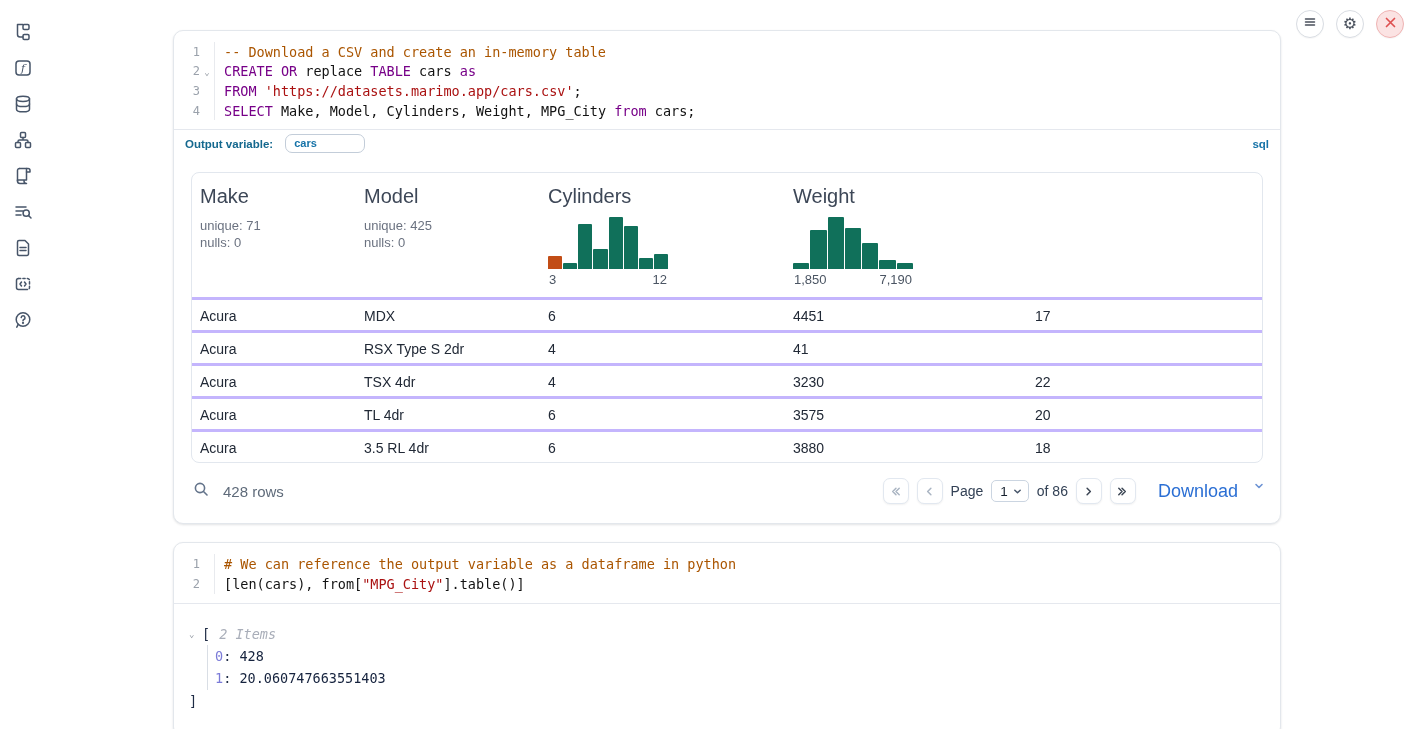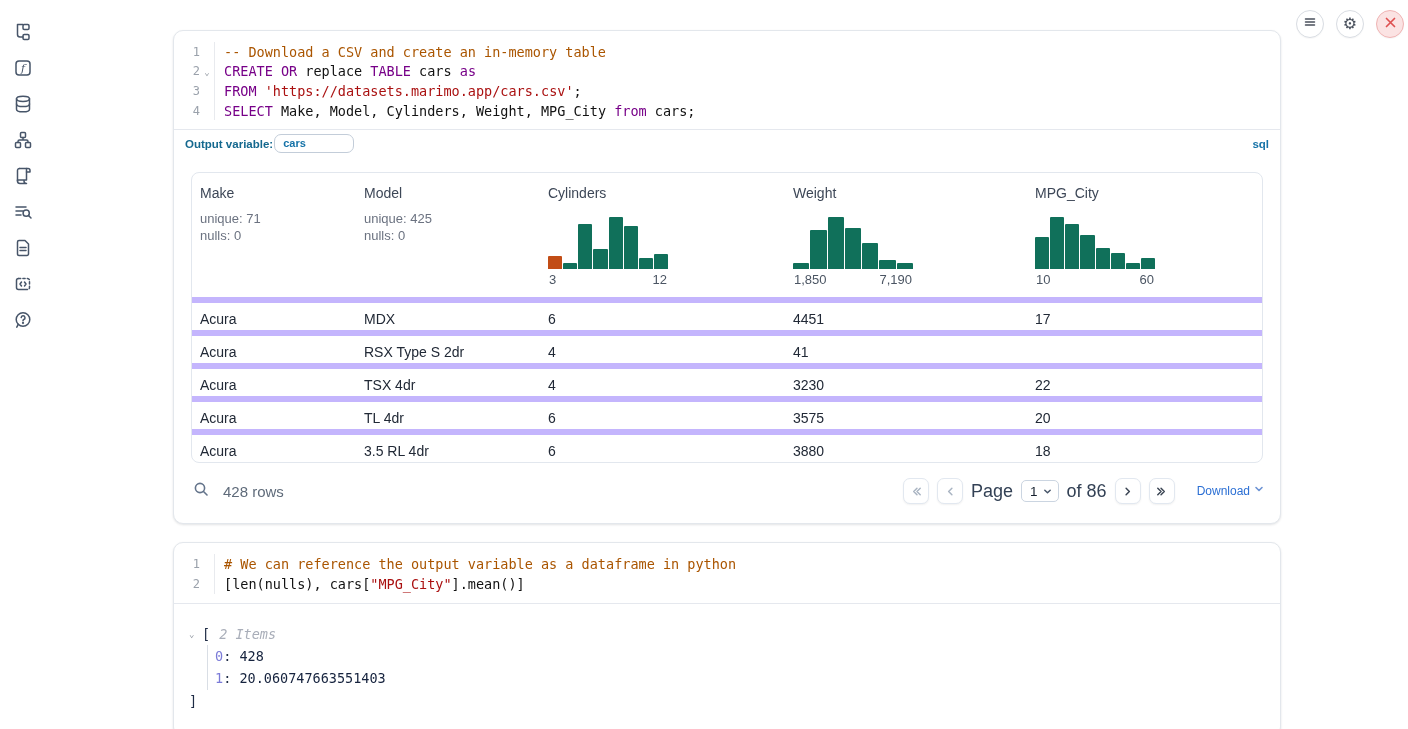--- a/index.html
+++ b/index.html
@@ -29,52 +29,52 @@
   .code-line { display:flex; align-items:center; height:19.6px; font-family:"DejaVu Sans Mono",monospace; font-size:13.5px; white-space:pre; }
   .gutter { width:26px; text-align:right; color:#9aa1ab; font-size:12px; flex:0 0 26px; }
   .fold { width:14px; flex:0 0 14px; text-align:center; color:#8b929c; font-size:9px; line-height:1; padding-top:2px; }
   .code-text { border-left:1px solid #e8eaee; padding-left:9px; flex:1; height:100%; display:flex; align-items:center; }
   .tok-k { color:#770088; }
   .tok-c { color:#aa5500; }
   .tok-s { color:#aa1111; }
   .tok-p { color:#121212; }
 
   
-  .outvar-row { display:flex; align-items:center; border-top:1px solid #e5e8ee; height:28px; padding:0 11px; gap:1px; }
+  .outvar-row { display:flex; align-items:center; border-top:1px solid #e5e8ee; height:28px; padding:0 11px; gap:12px; }
   .outvar-label { font-size:11.5px; font-weight:bold; color:#14688e; }
   .outvar-input { width:80px; height:19px; border:1px solid #c3cdd9; border-radius:7px; background:#fff; font-size:11px; font-weight:bold; color:#1673a8; padding:0 8px; line-height:17px; }
   .lang-badge { margin-left:auto; font-size:11.5px; font-weight:bold; color:#1673a8; }
 
   
   .table-card { margin:15px 17px 0 17px; border:1px solid #e2e7ee; border-radius:8px; overflow:hidden; }
   .tgrid { display:grid; grid-template-columns:164px 184px 245px 242px 1fr; }
   .th { padding:12px 10px 10px 8px; height:124px; display:flex; flex-direction:column; cursor:pointer; }
-  .th-title { font-size:14px; color:#3d4757; }
+  .th-title { font-size:20px; color:#3d4757; }
   .th-stats { margin-top:9px; font-size:13px; color:#6b7280; line-height:17px; }
   .hist { margin-top:auto; width:120px; }
   .hist-bars { height:52px; display:flex; align-items:flex-end; gap:1px; }
   .bar { flex:1; border-radius:1px 1px 0 0; }
   .hist-labels { display:flex; justify-content:space-between; font-size:13px; color:#4b5563; margin-top:3px; padding:0 1px; }
-  .tr { display:grid; grid-template-columns:164px 184px 245px 242px 1fr; border-top:6px solid #c4b5fd; height:33px; }
+  .tr { display:grid; grid-template-columns:164px 184px 245px 242px 1fr; border-top:3px solid #c4b5fd; height:33px; }
   .td { padding:0 10px 0 8px; font-size:14px; color:#212936; line-height:32px; overflow:hidden; white-space:nowrap; }
 
   
   .table-footer { display:flex; align-items:center; padding:15px 16px 19px 19px; }
   .search-icon svg { stroke:#64748b; fill:none; stroke-width:1.6; stroke-linecap:round; cursor:pointer; }
   .rowcount { margin-left:13px; font-size:15px; color:#5f6b7a; }
   .pager { margin-left:auto; display:flex; align-items:center; gap:8px; }
   .pg-btn { width:26px; height:26px; border:1px solid #e2e8f0; border-radius:7px; background:#fff; display:flex; align-items:center; justify-content:center; box-shadow:0 1px 2px rgba(0,0,0,.06); cursor:pointer; }
   .pg-btn svg { fill:none; stroke-width:1.6; stroke-linecap:round; stroke-linejoin:round; }
   .pg-btn.dim svg { stroke:#a9b4c2; }
   .pg-btn.dark svg { stroke:#3c4654; }
-  .pg-label { font-size:18px; color:#334155; }
+  .pg-label { font-size:14px; color:#334155; }
   .page-select { display:flex; align-items:center; gap:5px; border:1px solid #cbd5e1; border-radius:5px; height:22px; padding:0 6px 0 8px; cursor:pointer; }
   .page-select span { font-size:13.5px; color:#16202e; }
   .page-select svg { stroke:#475569; fill:none; stroke-width:1.6; stroke-linecap:round; stroke-linejoin:round; }
-  .download { margin-left:14px; display:flex; gap:4px; color:#2b6fd4; font-size:12px; cursor:pointer; }
+  .download { margin-left:14px; display:flex; gap:16px; color:#2b6fd4; font-size:18px; cursor:pointer; }
   .download svg { stroke:#6d93d4; fill:none; stroke-width:1.6; stroke-linecap:round; stroke-linejoin:round; }
 
   
   .py-code { border-bottom:1px solid #e5e8ee; }
   .py-output { padding:19px 16px 24px 15px; font-family:"DejaVu Sans Mono",monospace; font-size:13.5px; color:#1e2b45; }
   .tree-head { display:flex; align-items:center; height:22px; }
   .tree-chevron { color:#8b929c; font-size:9px; width:13px; }
   .tree-bracket { color:#1e2b45; }
   .tree-items { margin-left:9px; font-style:italic; color:#a9aeb9; }
   .tree-entries { margin-left:18px; border-left:1px solid #d9dee5; padding-left:7px; }
@@ -230,39 +230,20 @@
                 <div class="bar" style="height: 50%; background: rgb(16, 112, 90);"></div>
                 <div class="bar" style="height: 19%; background: rgb(16, 112, 90);"></div>
                 <div class="bar" style="height: 13%; background: rgb(16, 112, 90);"></div>
               </div>
               <div class="hist-labels">
                 <span>1,850</span>
                 <span>7,190</span>
               </div>
             </div>
           </div>
-          <div class="th">
-            <div class="th-title">MPG_City</div>
-            <div class="hist">
-              <div class="hist-bars">
-                <div class="bar" style="height: 62%; background: rgb(16, 112, 90);"></div>
-                <div class="bar" style="height: 100%; background: rgb(16, 112, 90);"></div>
-                <div class="bar" style="height: 88%; background: rgb(16, 112, 90);"></div>
-                <div class="bar" style="height: 67%; background: rgb(16, 112, 90);"></div>
-                <div class="bar" style="height: 42%; background: rgb(16, 112, 90);"></div>
-                <div class="bar" style="height: 31%; background: rgb(16, 112, 90);"></div>
-                <div class="bar" style="height: 13%; background: rgb(16, 112, 90);"></div>
-                <div class="bar" style="height: 21%; background: rgb(16, 112, 90);"></div>
-              </div>
-              <div class="hist-labels">
-                <span>10</span>
-                <span>60</span>
-              </div>
-            </div>
-          </div>
         </div>
       <div id="table-body">
           <div class="tr">
             <div class="td">Acura</div>
             <div class="td">MDX</div>
             <div class="td">6</div>
             <div class="td">4451</div>
             <div class="td">17</div>
           </div>
           <div class="tr">
@@ -338,21 +319,21 @@
               <path d="M2 3.5 5 6.5 8 3.5"></path>
             </svg>
         </span>
       </div>
     </div>
   </section>
 
   <section class="cell cell2">
     <div class="code-area py-code" id="py-code">
         <div class="code-line"><span class="gutter">1</span><span class="fold"></span><span class="code-text"><span class="tok-c"># We can reference the output variable as a dataframe in python</span></span></div>
-        <div class="code-line"><span class="gutter">2</span><span class="fold"></span><span class="code-text"><span class="tok-p">[len(nulls), cars[</span><span class="tok-s">"MPG_City"</span><span class="tok-p">].mean()]</span></span></div>
+        <div class="code-line"><span class="gutter">2</span><span class="fold"></span><span class="code-text"><span class="tok-p">[len(cars), from[</span><span class="tok-s">"MPG_City"</span><span class="tok-p">].table()]</span></span></div>
       </div>
     <div class="py-output">
       <div class="tree-head">
         <span class="tree-chevron">⌄</span>
         <span class="tree-bracket">[</span>
         <span class="tree-items">2 Items</span>
       </div>
       <div class="tree-entries" id="tree-entries">
           <div class="tree-entry">
             <span class="tree-key">0</span>

